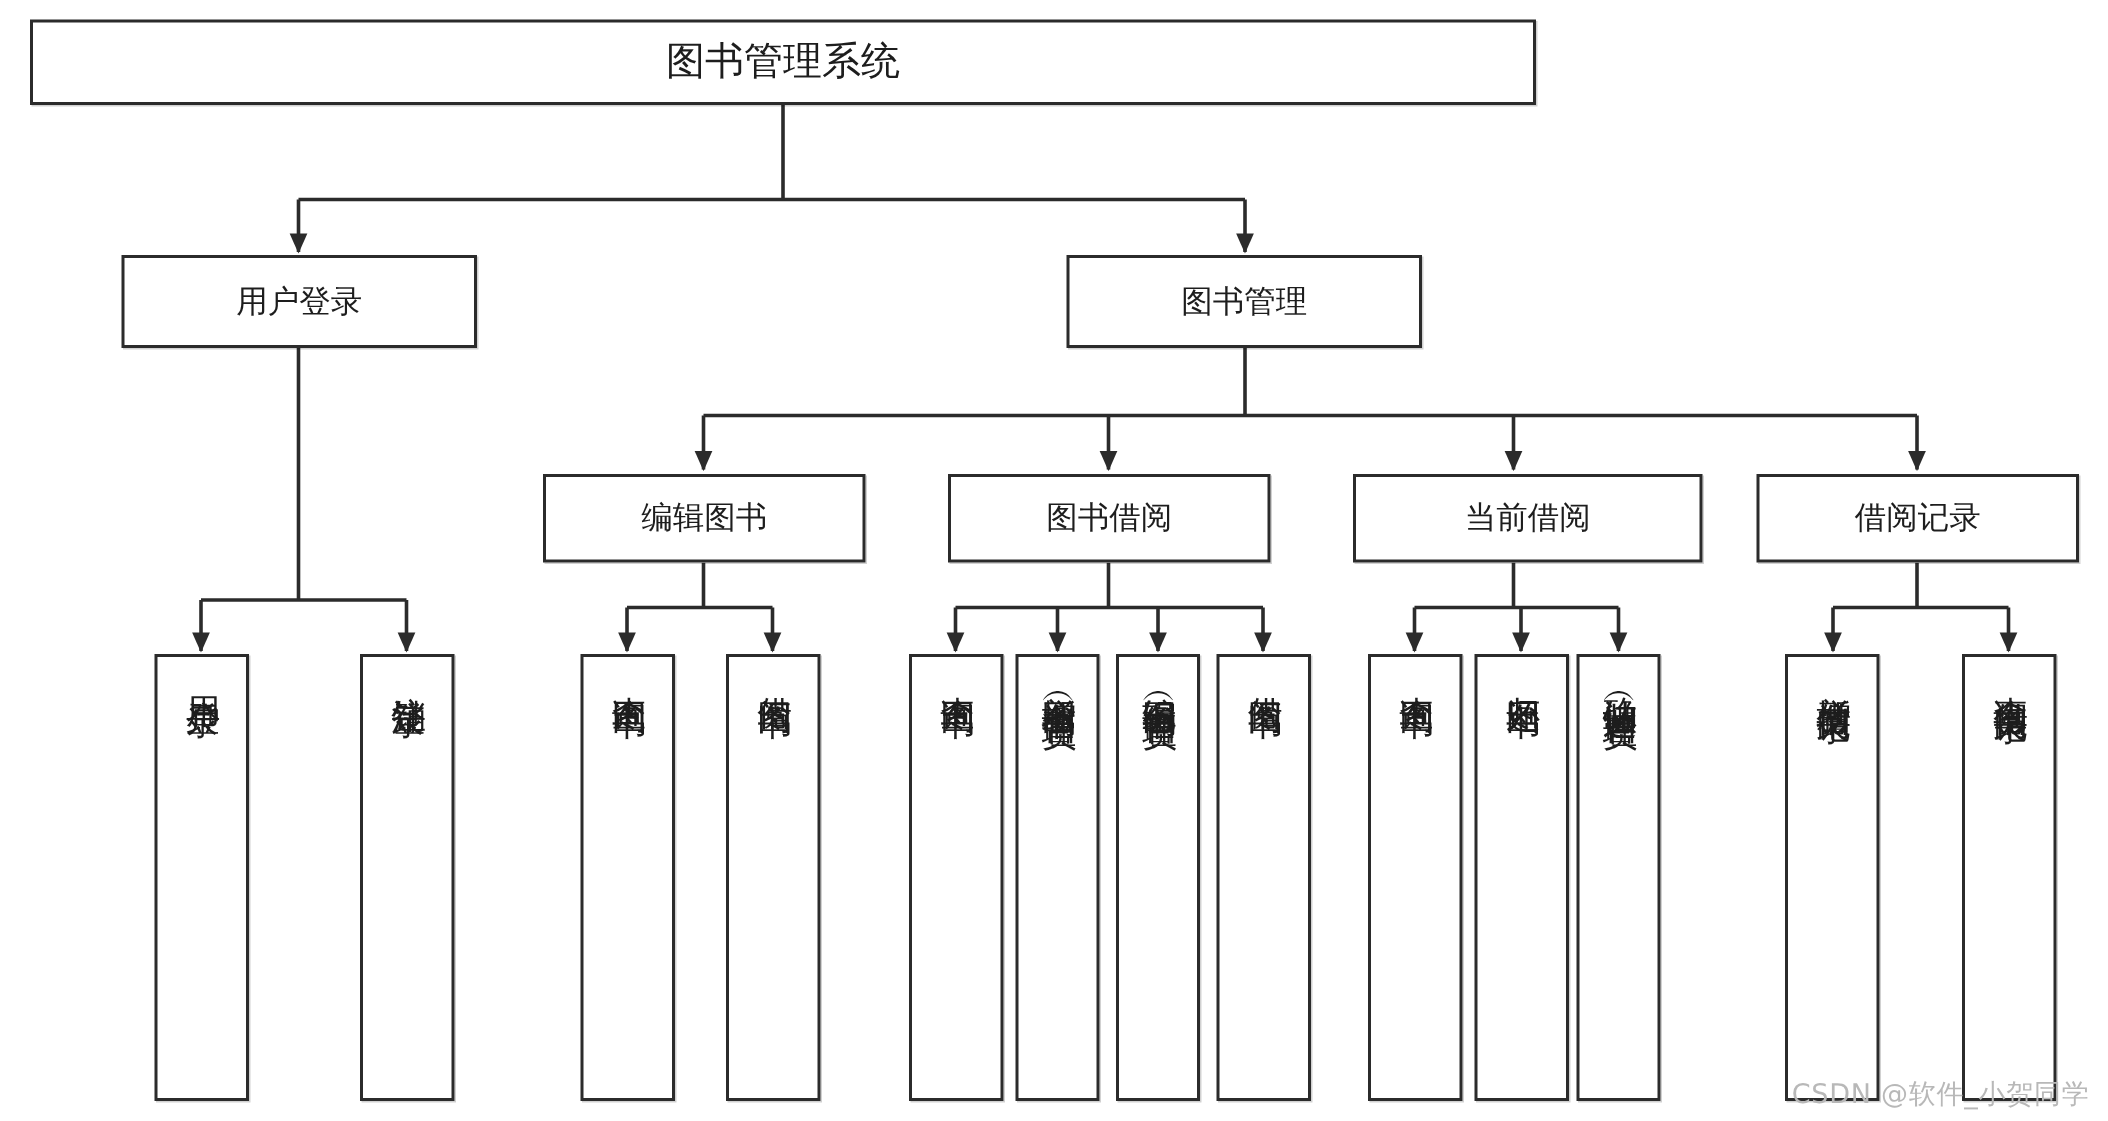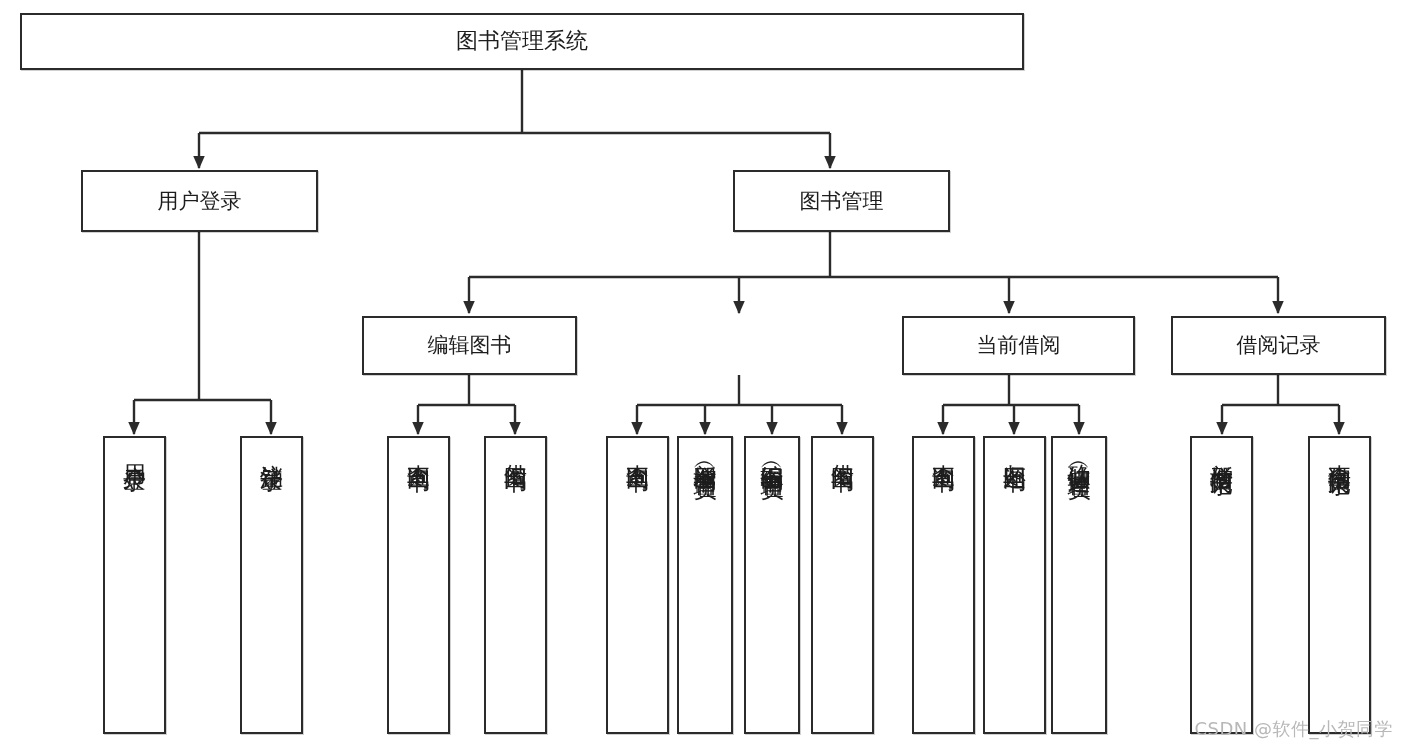--- a/index.html
+++ b/index.html
@@ -49,21 +49,21 @@
     padding-top: 8px;
   }
   .node.vert .label {
     writing-mode: vertical-rl;
     text-orientation: upright;
     font-size: 23px;
     letter-spacing: 2px;
     line-height: 1;
   }
   .node.root .label {
-    font-size: 22px;
+    font-size: 26px;
   }
   .watermark {
     position: absolute;
     right: 12px;
     bottom: 6px;
     font-size: 18px;
     color: #b8b8b8;
     letter-spacing: 0.5px;
     white-space: nowrap;
   }
@@ -123,26 +123,29 @@
     </g>
   </svg>
 
   <div class="node horiz root" style="left:20px; top:13px; width:1004px; height:57px;">
     <span class="label">图书管理系统</span>
   </div>
 
   <div class="node horiz" style="left:81px; top:170px; width:237px; height:62px;">
     <span class="label">用户登录</span>
   </div>
-  <div class="node horiz" style="left:733px; top:170px; width:217px; height:62px;">
+  <div class="node horiz" style="left:711px; top:170px; width:237px; height:62px;">
     <span class="label">图书管理</span>
   </div>
 
   <div class="node horiz" style="left:362px; top:316px; width:215px; height:59px;">
     <span class="label">编辑图书</span>
+  </div>
+  <div class="node horiz" style="left:632px; top:316px; width:215px; height:59px;">
+    <span class="label">图书借阅</span>
   </div>
   <div class="node horiz" style="left:902px; top:316px; width:233px; height:59px;">
     <span class="label">当前借阅</span>
   </div>
   <div class="node horiz" style="left:1171px; top:316px; width:215px; height:59px;">
     <span class="label">借阅记录</span>
   </div>
 
   <div class="node vert" style="left:103px; top:436px; width:63px; height:298px;">
     <span class="label">用户登录</span>

